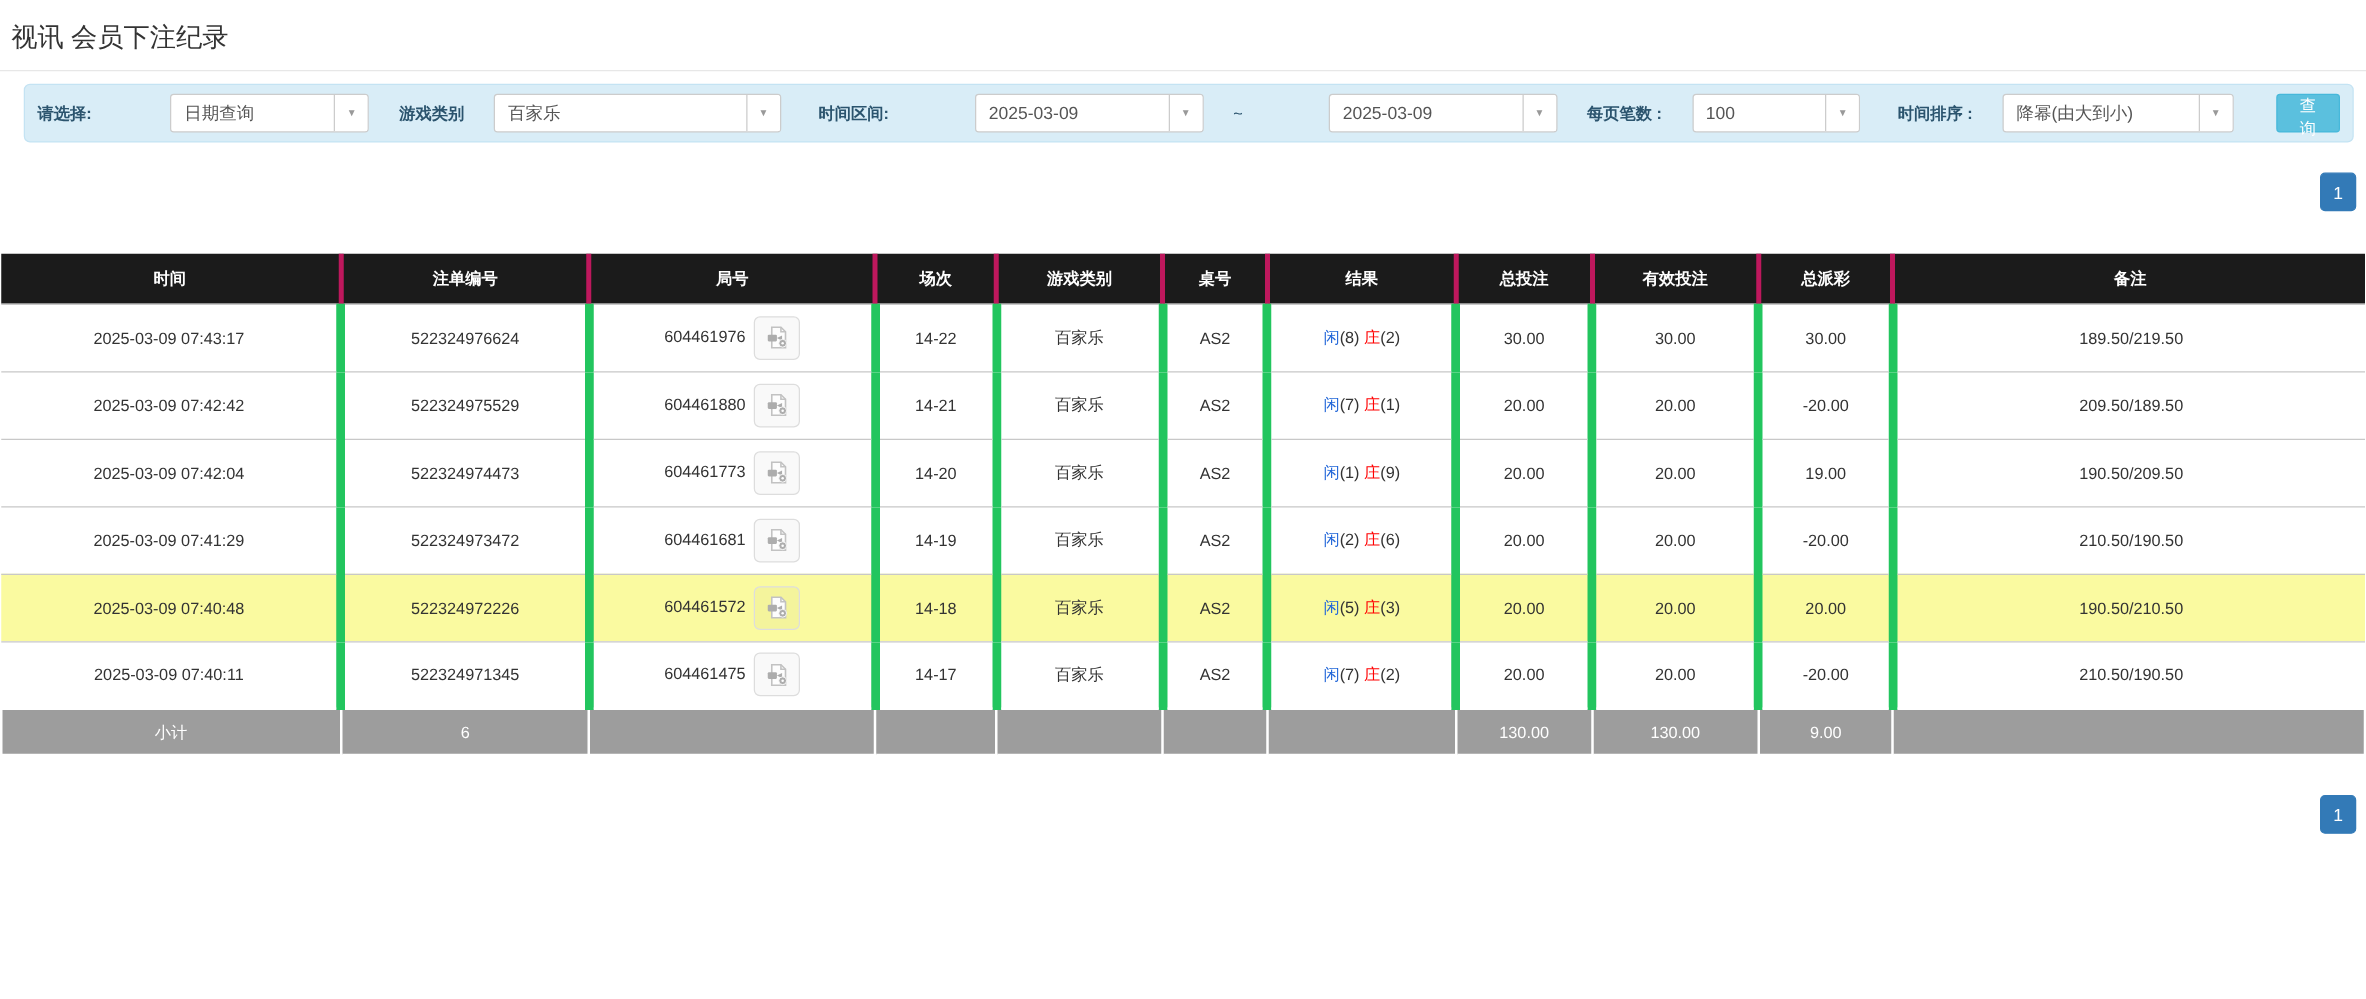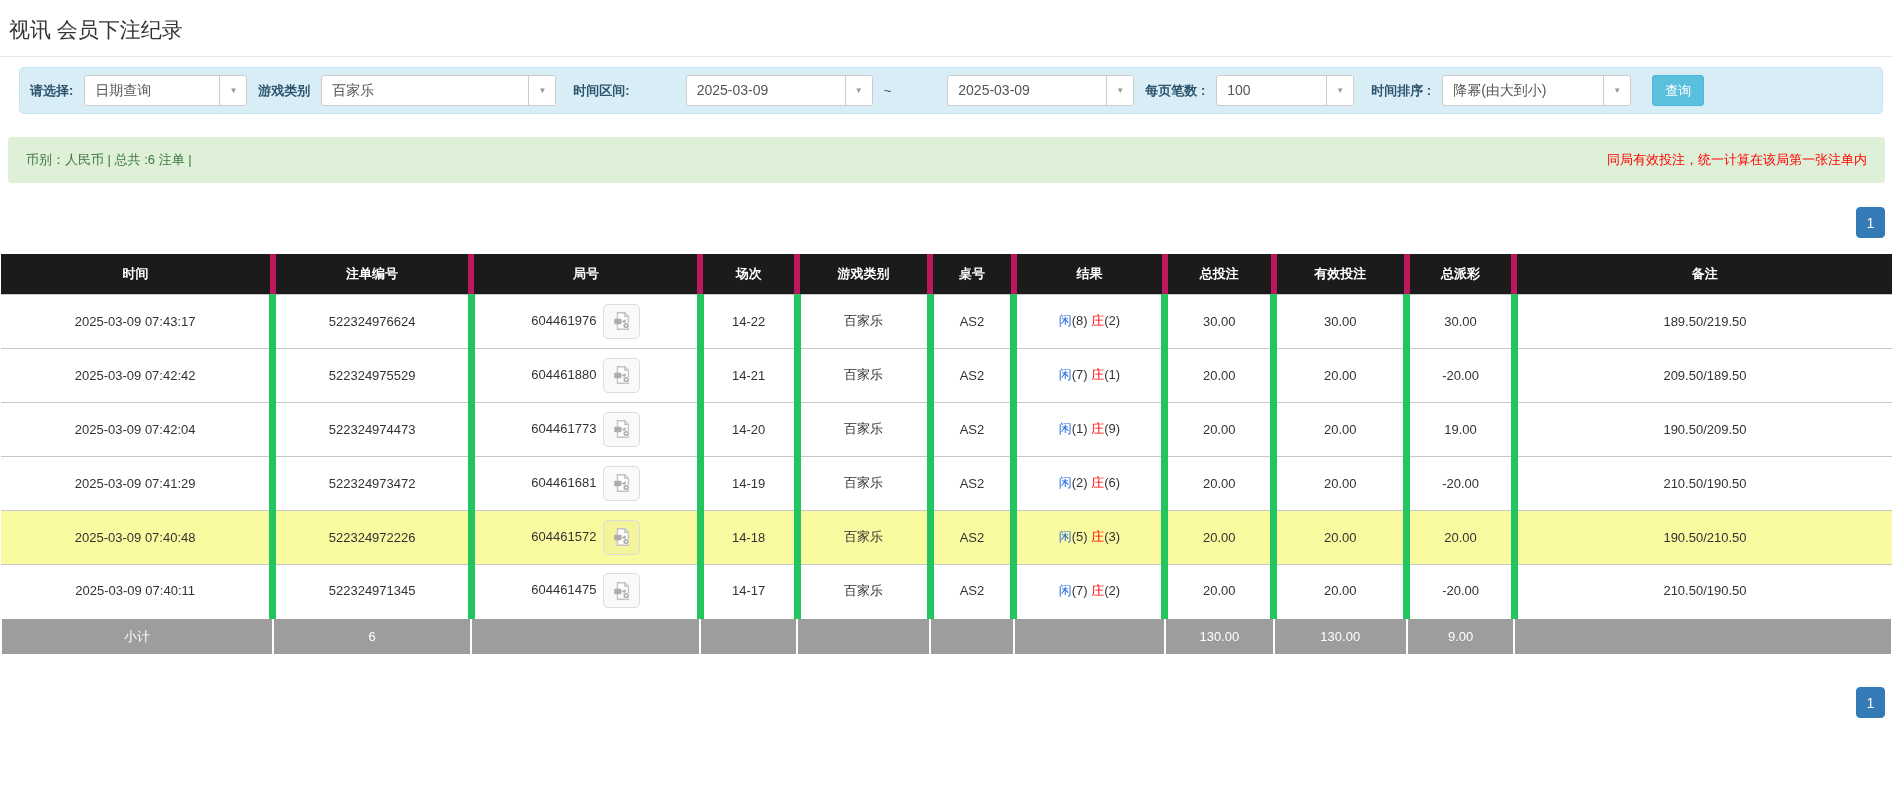--- a/index.html
+++ b/index.html
@@ -19,37 +19,37 @@
   }
   .title-divider { border-bottom:1px solid #e7e7e7; width:100%; }
 
   
   .filter-panel {
     margin:10px 10px 0 19px;
     background:#d9edf7;
     border:1px solid #c4e3f3;
     border-radius:5px;
     padding:8px 10px;
-    display:flex; align-items:center; gap:11px;
+    display:flex; align-items:center; gap:24px;
     height:47px;
   }
   .flabel { font-size:13px; font-weight:bold; color:#2b546e; white-space:nowrap; }
   .tilde { font-size:13px; color:#2b546e; }
   .select {
     display:inline-flex; align-items:stretch;
     background:#fff; border:1px solid #ccc; border-radius:3px;
     height:31px; font-size:14px; color:#555; cursor:pointer; overflow:hidden;
   }
   .sel-text { padding:6px 10px 0 10px; flex:1; white-space:nowrap; overflow:hidden; }
   .sel-caret {
     width:27px; border-left:1px solid #ccc;
     display:flex; align-items:center; justify-content:center;
     color:#999; font-size:8px; background:#fff;
   }
-  .w-query { width:163px; }
+  .w-query { width:163px;margin-left:39px; }
   .w-game  { width:235px; margin-right:6px;}
   .w-date  { width:187px;margin-left:45px; }
   .w-size  { width:138px; margin-right:6px;}
   .w-sort  { width:189px; margin-right:10px;}
   .search-btn {
     height:31px; min-width:44px; padding:0 12px;
     background:#5bc0de; border:1px solid #46b8da; border-radius:3px;
     color:#fff; font-size:13px; cursor:pointer;
     font-family:"Liberation Sans",sans-serif;
     text-align:center;
@@ -73,28 +73,28 @@
   .page-btn {
     min-width:29px; height:31px;
     background:#337ab7; border:1px solid #337ab7; border-radius:4px;
     color:#fff; font-size:14px;
     display:flex; align-items:center; justify-content:center;
     cursor:pointer;
   }
 
   
   table.records {
-    width:100%; border-collapse:collapse; margin-top:16px;
+    width:100%; border-collapse:collapse; margin-top:34px;
     font-size:13px; text-align:center; table-layout:fixed;
   }
   thead th {
     background:#1b1b1b; color:#fff; font-weight:bold;
     height:40px; padding:0 4px;
   }
-  thead th + th { border-left:6px solid #be185d; }
+  thead th + th { border-left:4px solid #be185d; }
   tbody.data td {
     background:#fff;
     border-top:1px solid #c8c8c8;
     height:54px; padding:0 4px;
     color:#333;
   }
   tbody.data td + td { border-left:7px solid #22c55e; }
   tbody.data tr.hl td { background:#fafaa0; }
   .blue { color:#2468d9; }
   .red  { color:#f00; }
@@ -151,24 +151,20 @@
 
     <span class="flabel">时间排序 :</span>
     <div class="select w-sort">
       <span class="sel-text">降幂(由大到小)</span>
       <span class="sel-caret">▼</span>
     </div>
 
     <button class="search-btn">查询</button>
   </div>
 
-  <div class="summary-bar">
-    <span class="summary-left">币别：人民币 | 总共 :6 注单 |</span>
-    <span class="summary-right">同局有效投注，统一计算在该局第一张注单内</span>
-  </div>
 
   <div class="pager top">
     <div class="page-btn">1</div>
   </div>
 
   <table class="records">
     <colgroup>
       <col style="width:14.37%">
         <col style="width:10.51%">
         <col style="width:12.10%">

